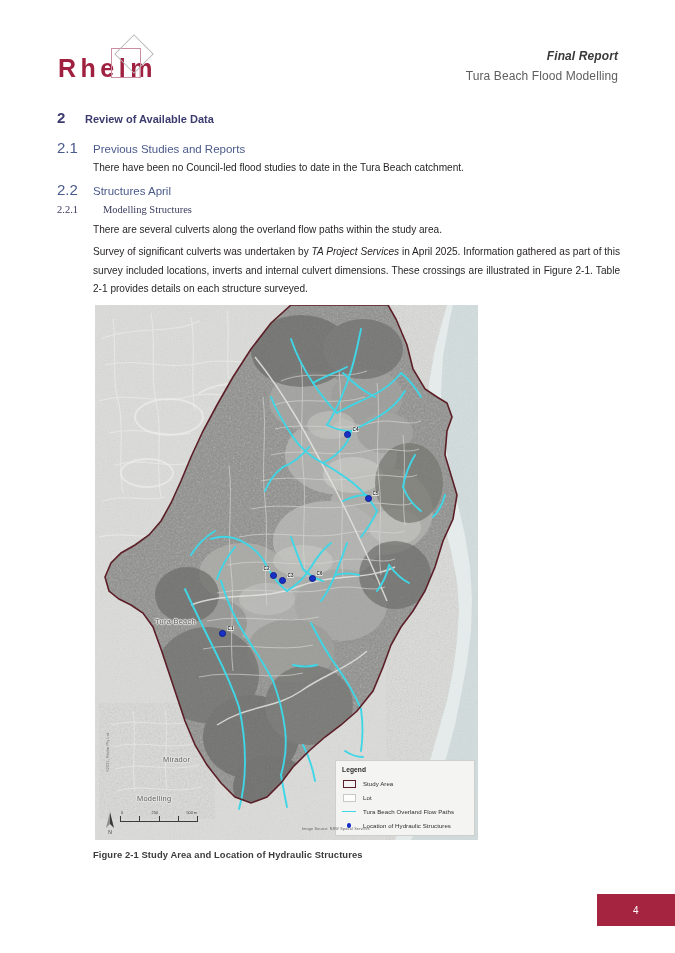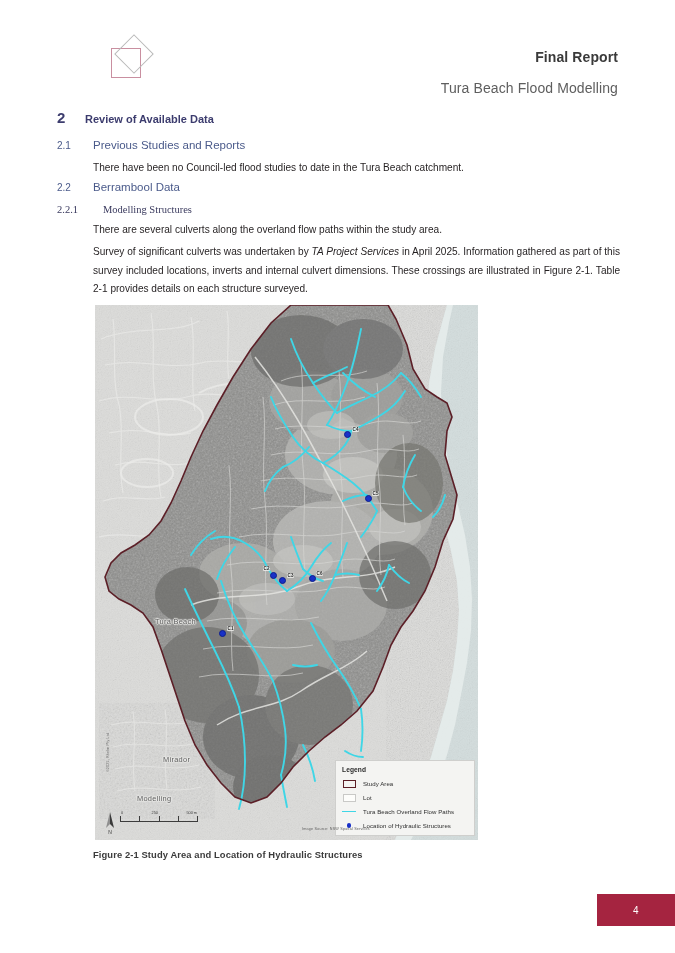--- a/index.html
+++ b/index.html
@@ -66,30 +66,31 @@
     background: transparent;
   }
   .header-right {
     position: absolute;
     right: 57px;
     top: 47px;
     text-align: right;
     line-height: 1.5;
   }
   .header-title {
-    font-size: 14px;
+    font-size: 12px;
     font-weight: bold;
     color: #3a3a3a;
     letter-spacing: 0.1px;
+    font-style: italic;
   }
   .header-sub {
-    font-size: 14px;
+    font-size: 12px;
     color: #5e5e5e;
     letter-spacing: 0.1px;
-    margin-top: 10px;
+    margin-top: 2px;
   }
 
   
   .h1-row {
     position: absolute;
     left: 57px;
     top: 109px;
     display: flex;
     align-items: baseline;
   }
@@ -105,21 +106,21 @@
     color: #3c3c6e;
   }
 
   .h2-row {
     position: absolute;
     left: 57px;
     display: flex;
     align-items: baseline;
   }
   .h2-num {
-    font-size: 10px;
+    font-size: 15px;
     color: #4a5a8a;
     width: 36px;
   }
   .h2-text {
     font-size: 11.5px;
     color: #4a5a8a;
   }
 
   .h3-row {
     position: absolute;
@@ -352,20 +353,21 @@
     letter-spacing: 0.3px;
   }
 </style>
 </head>
 <body>
 
 <div class="page">
 
   <div class="header">
     <div class="logo">
+      <div class="logo-text">Rhelm</div>
       <div class="logo-square"></div>
       <div class="logo-diamond"></div>
     </div>
     <div class="header-right">
       <div class="header-title">Final Report</div>
       <div class="header-sub">Tura Beach Flood Modelling</div>
     </div>
   </div>
 
   <div class="h1-row">
@@ -375,21 +377,21 @@
 
   <div class="h2-row" id="h2-previous">
     <span class="h2-num">2.1</span>
     <span class="h2-text">Previous Studies and Reports</span>
   </div>
 
   <div class="body-p" id="p-previous">There have been no Council-led flood studies to date in the Tura Beach catchment.</div>
 
   <div class="h2-row" id="h2-structures">
     <span class="h2-num">2.2</span>
-    <span class="h2-text">Berrambool Data</span>
+    <span class="h2-text">Structures April</span>
   </div>
 
   <div class="h3-row" id="h3-hydraulic">
     <span class="h3-num">2.2.1</span>
     <span class="h3-text">Modelling Structures</span>
   </div>
 
   <div class="body-p" id="p-hydraulic">There are several culverts along the overland flow paths within the study area.</div>
 
   <div class="body-p" id="p-survey"><span>Survey of significant culverts was undertaken by </span><span class="ital">TA Project Services</span><span> in April 2025. Information gathered as part of this survey included locations, inverts and internal culvert dimensions. These crossings are illustrated in Figure 2-1. Table 2-1 provides details on each structure surveyed.</span></div>

